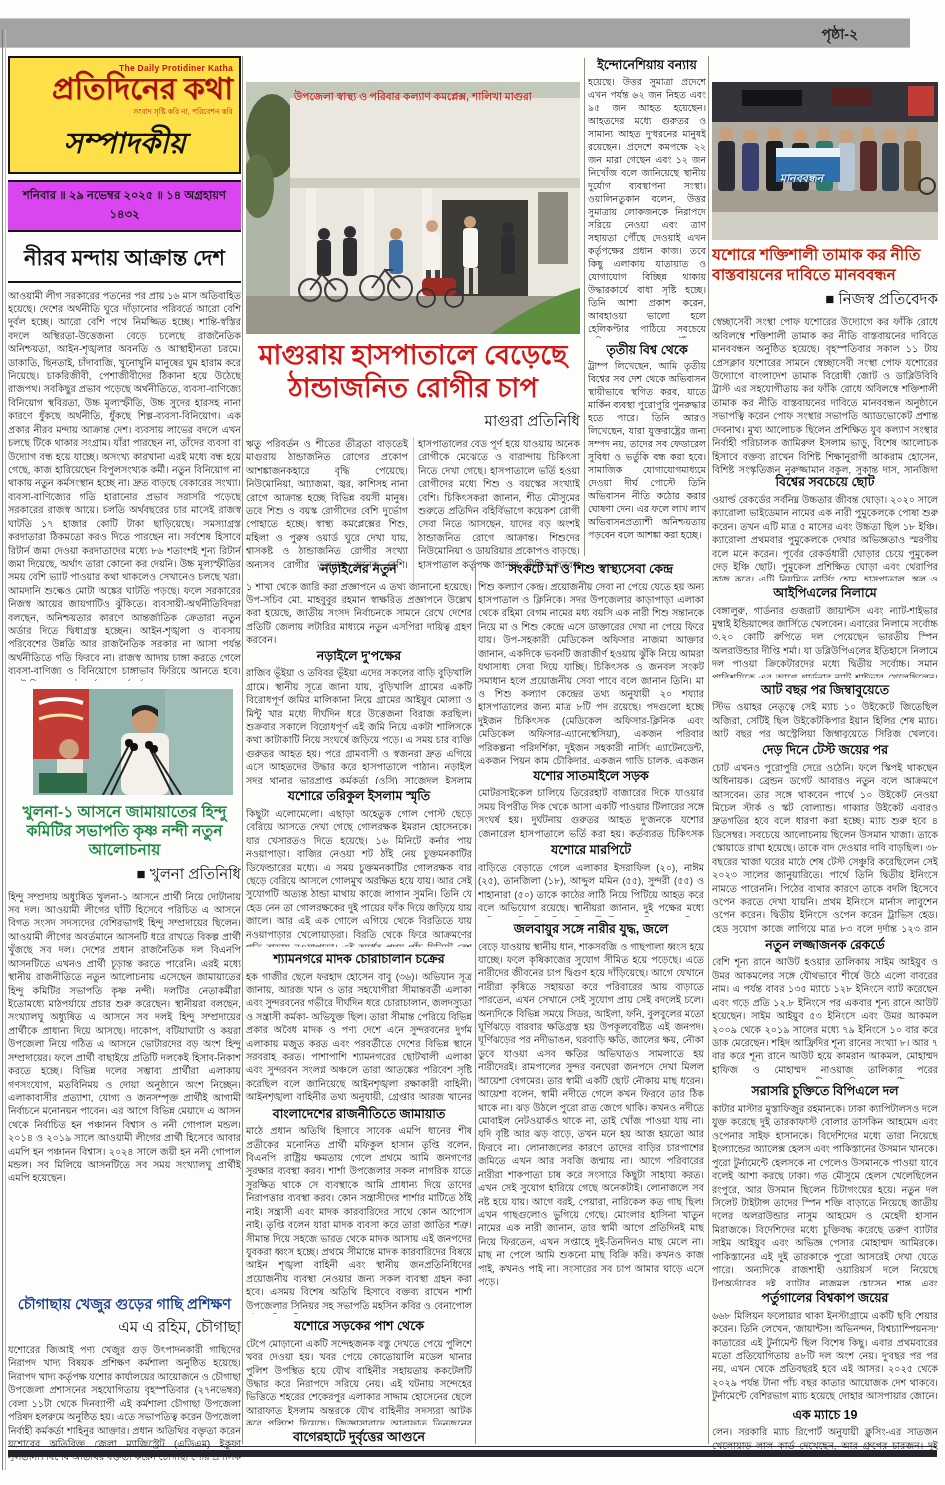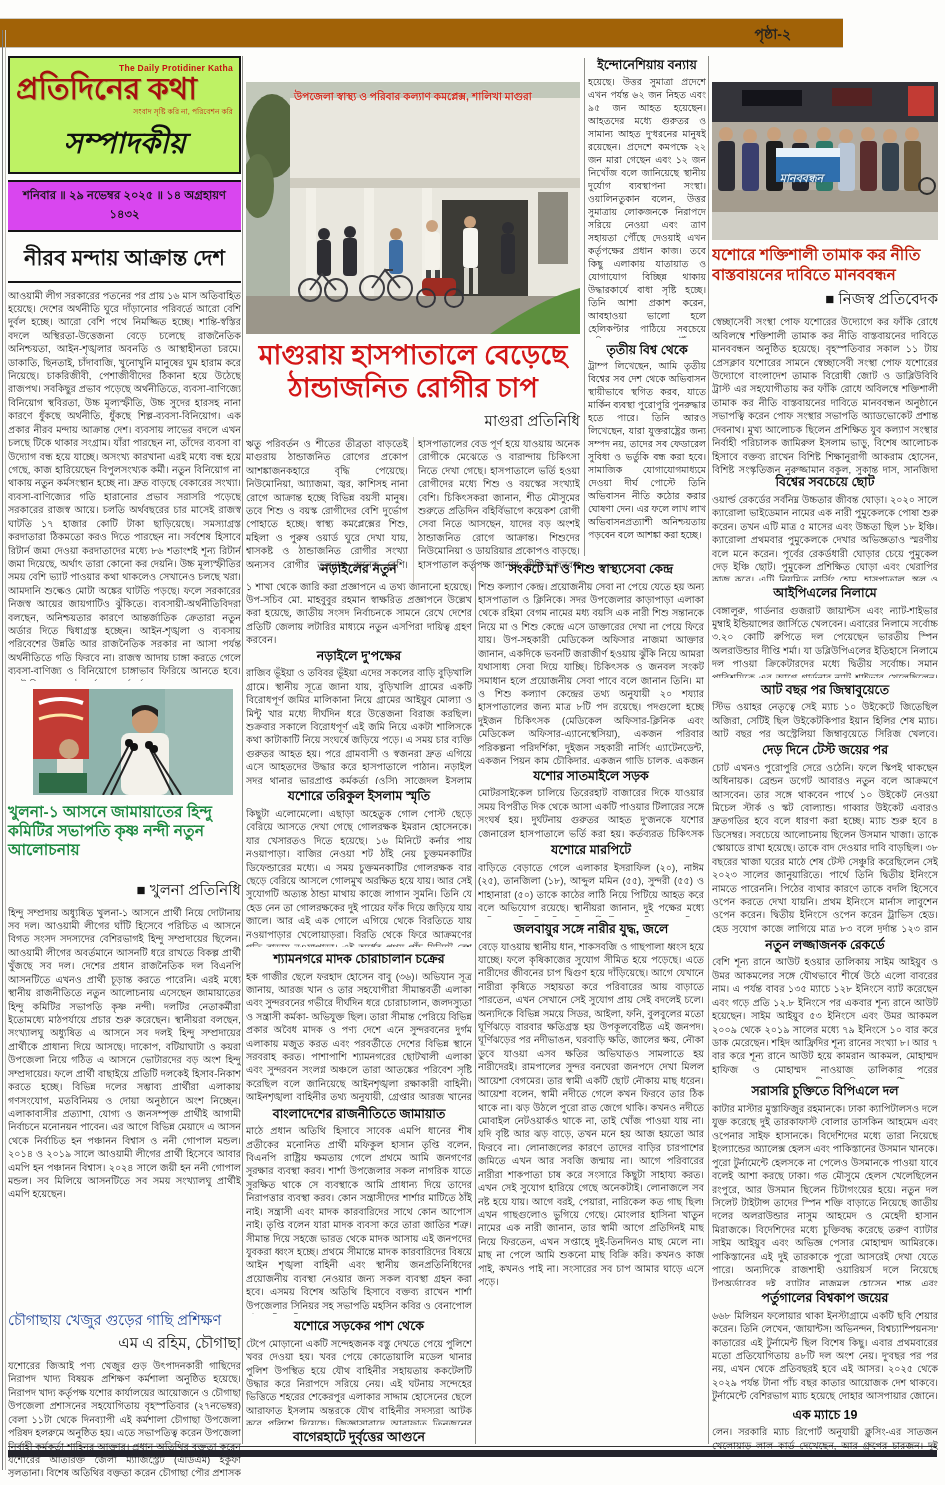--- a/index.html
+++ b/index.html
@@ -1,39 +1,39 @@
 <!DOCTYPE html>
 <html lang="bn"><head>
 <meta charset="utf-8">
 <style>
   html,body{margin:0;padding:0;}
   body{width:945px;height:1485px;position:relative;background:#fdfdfb;
        font-family:"Liberation Sans",sans-serif;color:#141414;overflow:hidden;}
-  .topstrip{position:absolute;left:0;top:18px;width:843px;height:28px;background:#a16207;
+  .topstrip{position:absolute;left:0;top:18px;width:910px;height:28px;background:#a3a3a3;
             border-top:1px solid #cfccc4;border-bottom:1px solid #c4c1b9;}
   .pagenum{position:absolute;right:52px;top:4px;font-size:14px;font-weight:bold;color:#222;}
   .col{position:absolute;}
   .vline{position:absolute;width:1px;background:#8f8f89;}
-  .masthead{border:2px solid #151515;padding:5px 6px 3px;background:#bef264;}
+  .masthead{border:2px solid #151515;padding:5px 6px 3px;background:#fde047;}
   .m-eng{color:#c41212;font-size:8.5px;font-weight:bold;text-align:right;letter-spacing:.3px;}
   .m-title{font-family:"Liberation Serif",serif;font-weight:bold;font-size:30px;color:#a50f0f;
-           text-align:left;line-height:1.05;text-shadow:1px 1px 0 #44070733;}
+           text-align:right;line-height:1.05;text-shadow:1px 1px 0 #44070733;}
   .m-tag{color:#c41212;font-size:7.5px;text-align:right;margin-top:1px;}
   .m-sec{font-family:"Liberation Serif",serif;font-style:italic;font-weight:bold;font-size:29px;
          text-align:center;margin-top:2px;color:#101010;}
   .datebar{border-top:2px solid #151515;border-bottom:2px solid #151515;text-align:center;
            font-weight:bold;font-size:11.5px;padding:5px 0;margin-top:6px;background:#d946ef;}
   .ed-title{font-size:21px;font-weight:bold;text-align:center;border-bottom:2px solid #151515;
             padding-bottom:4px;margin:10px 0 6px;}
   .art{margin:0 0 5px 0;}
   .art-title{font-size:12.5px;font-weight:bold;text-align:center;margin:0 0 2px 0;line-height:1.25;color:#0c0c0c;}
   .art-body{font-size:9.6px;line-height:1.4;text-align:justify;margin:0;overflow:hidden;color:#1c1c1c;}
   .byline{font-size:15px;font-weight:normal;margin:2px 0 3px;text-align:right;}
-  .g-title{color:#1e8a41;font-size:15.5px;font-weight:bold;text-align:left;line-height:1.25;margin:7px 0 18px;}
-  .b-title{color:#1b3f93;font-size:14.5px;font-weight:normal;text-align:left;margin:8px 0 2px;line-height:1.2;}
+  .g-title{color:#1e8a41;font-size:15.5px;font-weight:bold;text-align:center;line-height:1.25;margin:7px 0 2px;}
+  .b-title{color:#1b3f93;font-size:14.5px;font-weight:bold;text-align:center;margin:8px 0 2px;line-height:1.2;}
   .red-head{color:#d31616;font-size:27px;font-weight:bold;text-align:center;line-height:1.22;margin:5px 0 4px;}
   .c-head{color:#c0230e;font-size:15.5px;font-weight:bold;text-align:left;line-height:1.3;margin:5px 0 2px;}
   .twocol{column-count:2;column-gap:10px;column-rule:1px solid #c9c6be;overflow:hidden;}
   .photo{position:relative;overflow:hidden;background:#cfcdc4;margin-top:24px;}
   .photo-caption-red{position:absolute;left:10%;top:8px;width:80%;text-align:center;color:#d42a1d;
                      font-size:10.5px;font-weight:bold;line-height:1.3;text-shadow:0 0 2px #ffffffaa;}
   .banner-text{position:absolute;left:30%;top:56%;color:#dff2ff;font-size:11px;font-weight:bold;
                font-style:italic;text-shadow:0 0 2px #123;}
   .botline{position:absolute;left:8px;width:929px;border-top:1px solid #333;}
   .botbar{position:absolute;left:8px;width:929px;height:7px;background:#23232b;}

